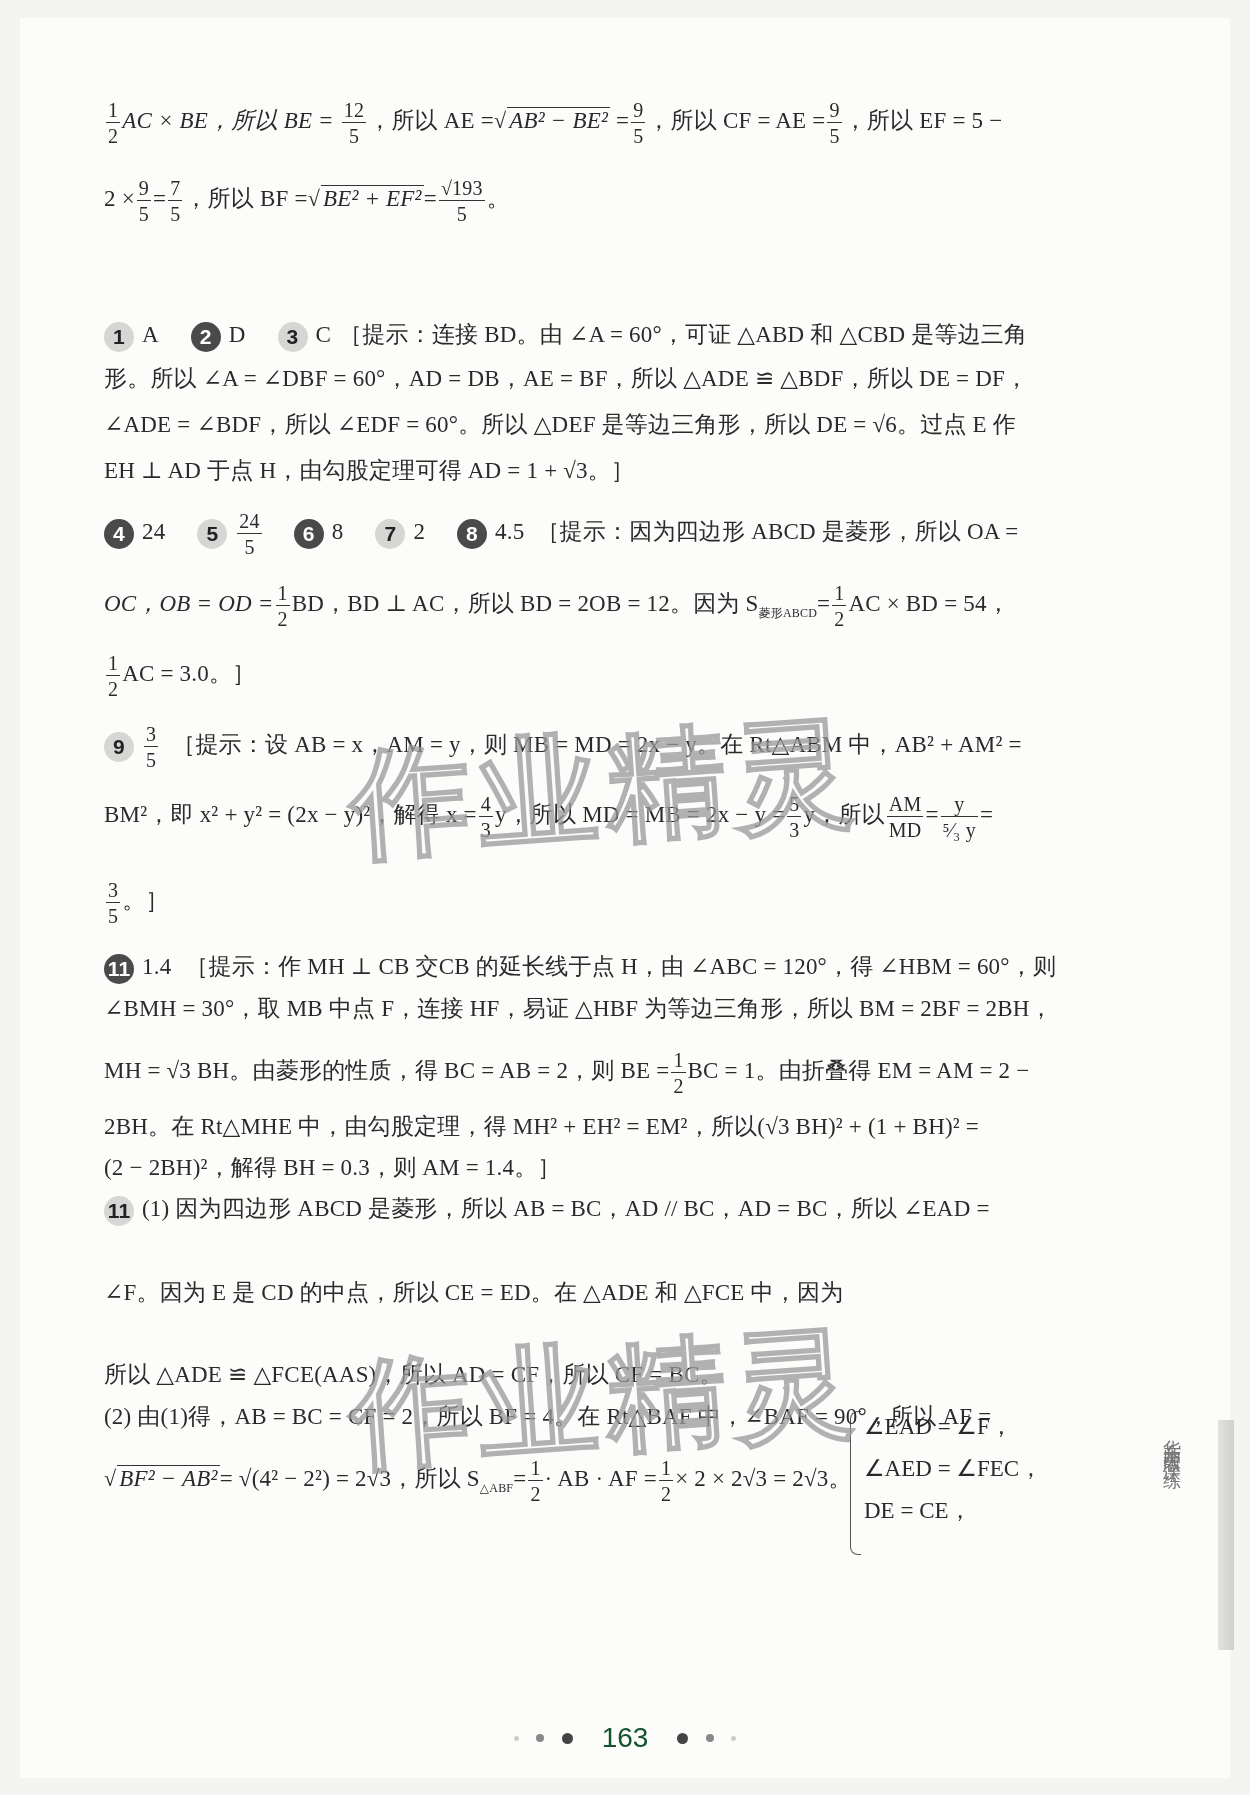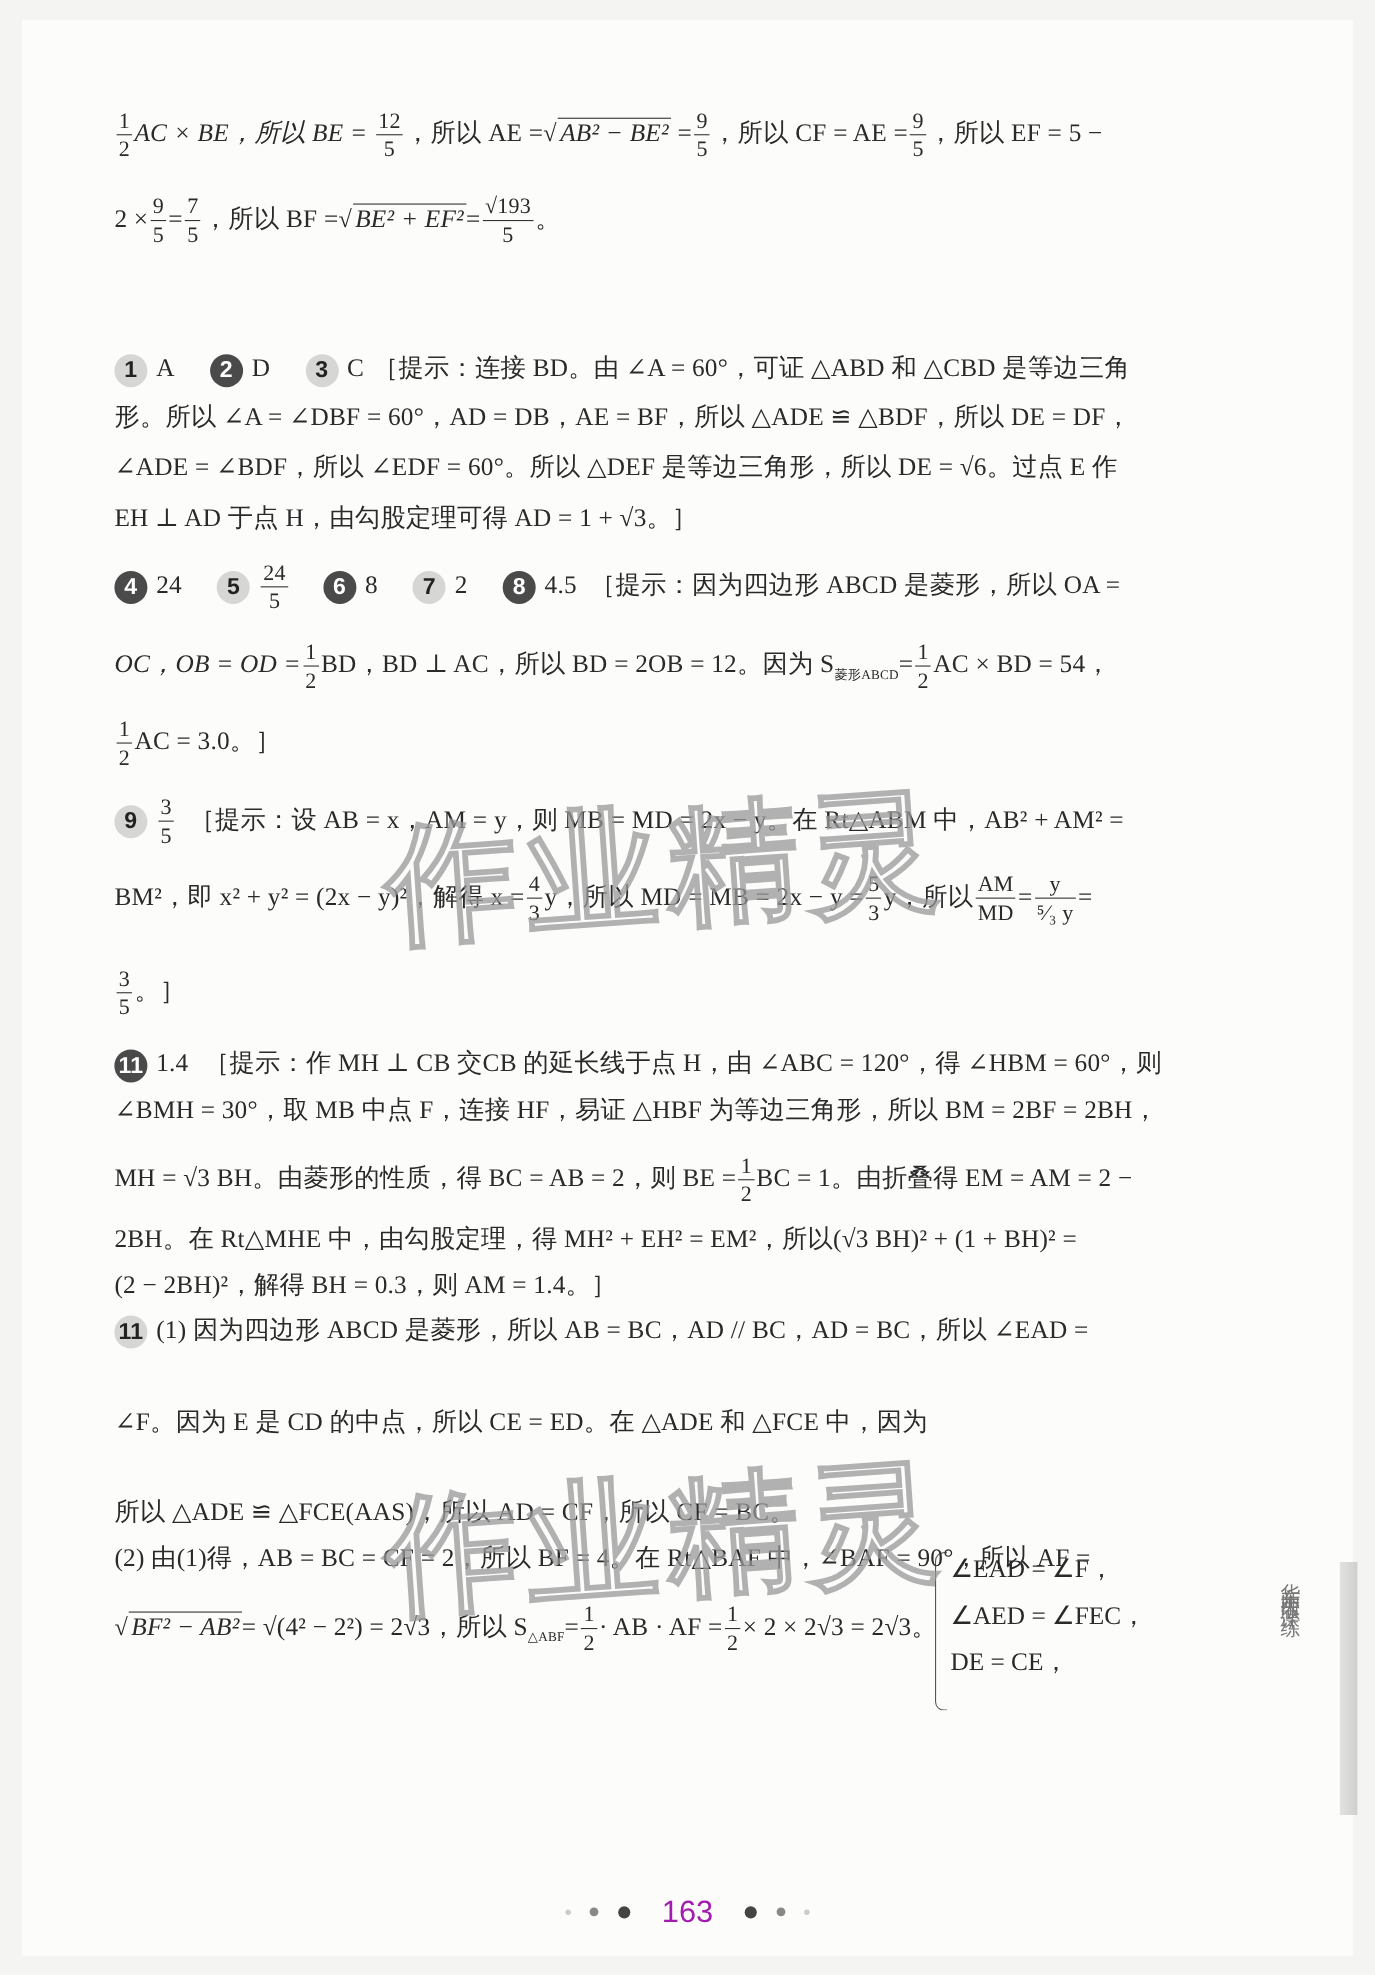--- a/index.html
+++ b/index.html
@@ -39,21 +39,21 @@
   .brace-line { position: absolute; left: 14px; white-space: nowrap; font-size: 23px; font-family: "Liberation Serif", serif; }
   .side-tab {
     position: absolute; left: 1218px; top: 1420px; width: 16px; height: 230px;
     background: linear-gradient(to right, #e2e2e0, #cfcfcd);
   }
   .side-label {
     position: absolute; left: 1160px; top: 1425px; writing-mode: vertical-rl; font-size: 18px;
     color: #777; font-family: "DejaVu Sans", sans-serif; letter-spacing: 4px;
   }
   .footer { position: absolute; top: 1722px; left: 0; width: 1250px; text-align: center; }
-  .page-num { font-family: "Liberation Sans", sans-serif; font-size: 28px; color: #a21caf; display: inline-block; margin: 0 18px; vertical-align: middle; }
+  .page-num { font-family: "Liberation Sans", sans-serif; font-size: 28px; color: #14532d; display: inline-block; margin: 0 18px; vertical-align: middle; }
   .dot { display: inline-block; border-radius: 50%; vertical-align: middle; margin: 0 6px; }
   .watermark {
     position: absolute; font-family: "DejaVu Sans", sans-serif; font-weight: bold; color: transparent;
     -webkit-text-stroke: 1.5px #999; font-size: 120px; letter-spacing: 8px; transform: rotate(-4deg); opacity: 0.75;
   }
 </style>
 </head>
 <body>
 
 <div class="page">

